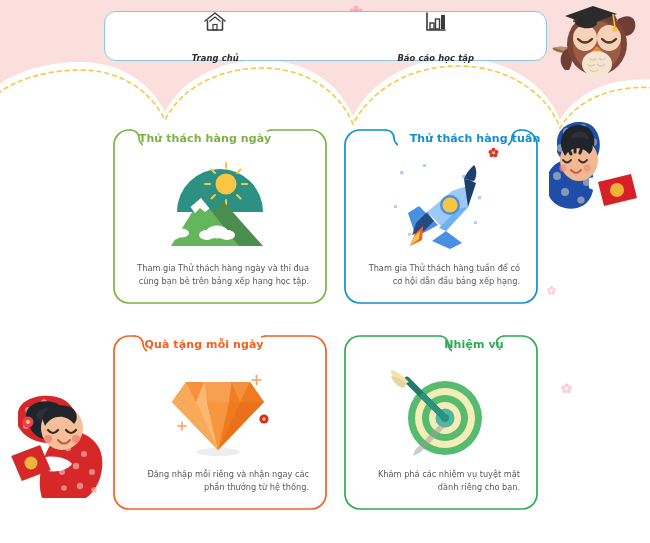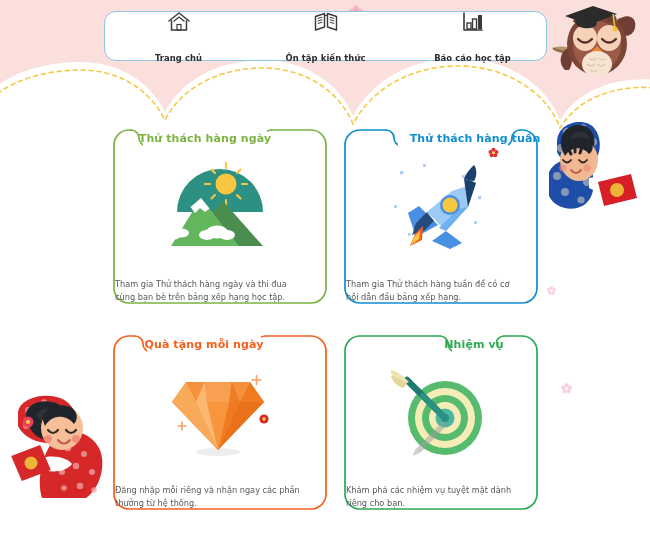--- a/index.html
+++ b/index.html
@@ -36,20 +36,21 @@
     z-index: 20;
   }
   .nav-item {
     display: flex;
     flex-direction: column;
     align-items: center;
     justify-content: center;
     gap: 21px;
     width: 84px;
     cursor: pointer;
+    font-style: italic;
   }
   .nav-icon { height: 22px; display: flex; align-items: flex-end; justify-content: center; }
   .nav-label {
     font-size: 8.4px;
     font-weight: bold;
     color: #2d2d2d;
     white-space: nowrap;
     letter-spacing: .1px;
   }
   .nav-item.active .nav-label { color: #f4611f; }
@@ -80,26 +81,25 @@
   }
   .card-art {
     position: absolute;
     left: 0; right: 0;
     display: flex;
     align-items: center;
     justify-content: center;
   }
   .card-desc {
     position: absolute;
-    left: 2px; right: 18px;
-    text-align: left;
+    left: 16px; right: 18px;
+    text-align: right;
     font-size: 8.2px;
     line-height: 1.62;
     color: #585858;
-    margin-top: 16px;
   }
 
   
   .card-border { position: absolute; left: 0; top: 0; overflow: visible; }
 
   
   .mascot { position: absolute; z-index: 30; pointer-events: none; }
 
   .deco { position: absolute; pointer-events: none; z-index: 5; }
 </style>
@@ -174,32 +174,20 @@
         <svg width="24" height="21" viewBox="0 0 24 21">
           <path d="M2 10 L12 2 L22 10" fill="none" stroke="#3a3a3a" stroke-width="1.5" stroke-linecap="round" stroke-linejoin="round"></path>
           <path d="M4.5 9.2 V19 H19.5 V9.2" fill="none" stroke="#3a3a3a" stroke-width="1.5" stroke-linejoin="round"></path>
           <path d="M6.5 10.5 L12 6 L17.5 10.5" fill="none" stroke="#3a3a3a" stroke-width="1.2" stroke-linejoin="round"></path>
           <rect x="10" y="13.5" width="4" height="5.5" fill="none" stroke="#3a3a3a" stroke-width="1.2"></rect>
         </svg>
       </span>
       <span class="nav-label">Trang chủ</span>
     </div>
 
-    <div class="nav-item">
-      <span class="nav-icon">
-        <svg width="26" height="21" viewBox="0 0 26 21">
-          <path d="M2.5 5.5 L11.5 2.5 L11.5 16 L2.5 19 Z" fill="none" stroke="#3a3a3a" stroke-width="1.4" stroke-linejoin="round"></path>
-          <path d="M23.5 5.5 L14.5 2.5 L14.5 16 L23.5 19 Z" fill="none" stroke="#3a3a3a" stroke-width="1.4" stroke-linejoin="round"></path>
-          <path d="M11.5 4.5 L14.5 4.5" stroke="#3a3a3a" stroke-width="1.2"></path>
-          <path d="M4.8 7.5 L9.3 6.2 M4.8 10 L9.3 8.7 M4.8 12.5 L9.3 11.2" stroke="#3a3a3a" stroke-width="1"></path>
-          <path d="M21.2 7.5 L16.7 6.2 M21.2 10 L16.7 8.7 M21.2 12.5 L16.7 11.2" stroke="#3a3a3a" stroke-width="1"></path>
-        </svg>
-      </span>
-      <span class="nav-label">Ôn tập kiến thức</span>
-    </div>
 
     <div class="nav-item">
       <span class="nav-icon">
         <svg width="24" height="21" viewBox="0 0 24 21">
           <path d="M3 2 V19 H21" fill="none" stroke="#3a3a3a" stroke-width="1.6" stroke-linecap="round" stroke-linejoin="round"></path>
           <rect x="6" y="12" width="4" height="6" fill="none" stroke="#3a3a3a" stroke-width="1.4"></rect>
           <rect x="11.5" y="8" width="4" height="10" fill="none" stroke="#3a3a3a" stroke-width="1.4"></rect>
           <rect x="17" y="4" width="4" height="14" fill="#3a3a3a"></rect>
         </svg>
       </span>

